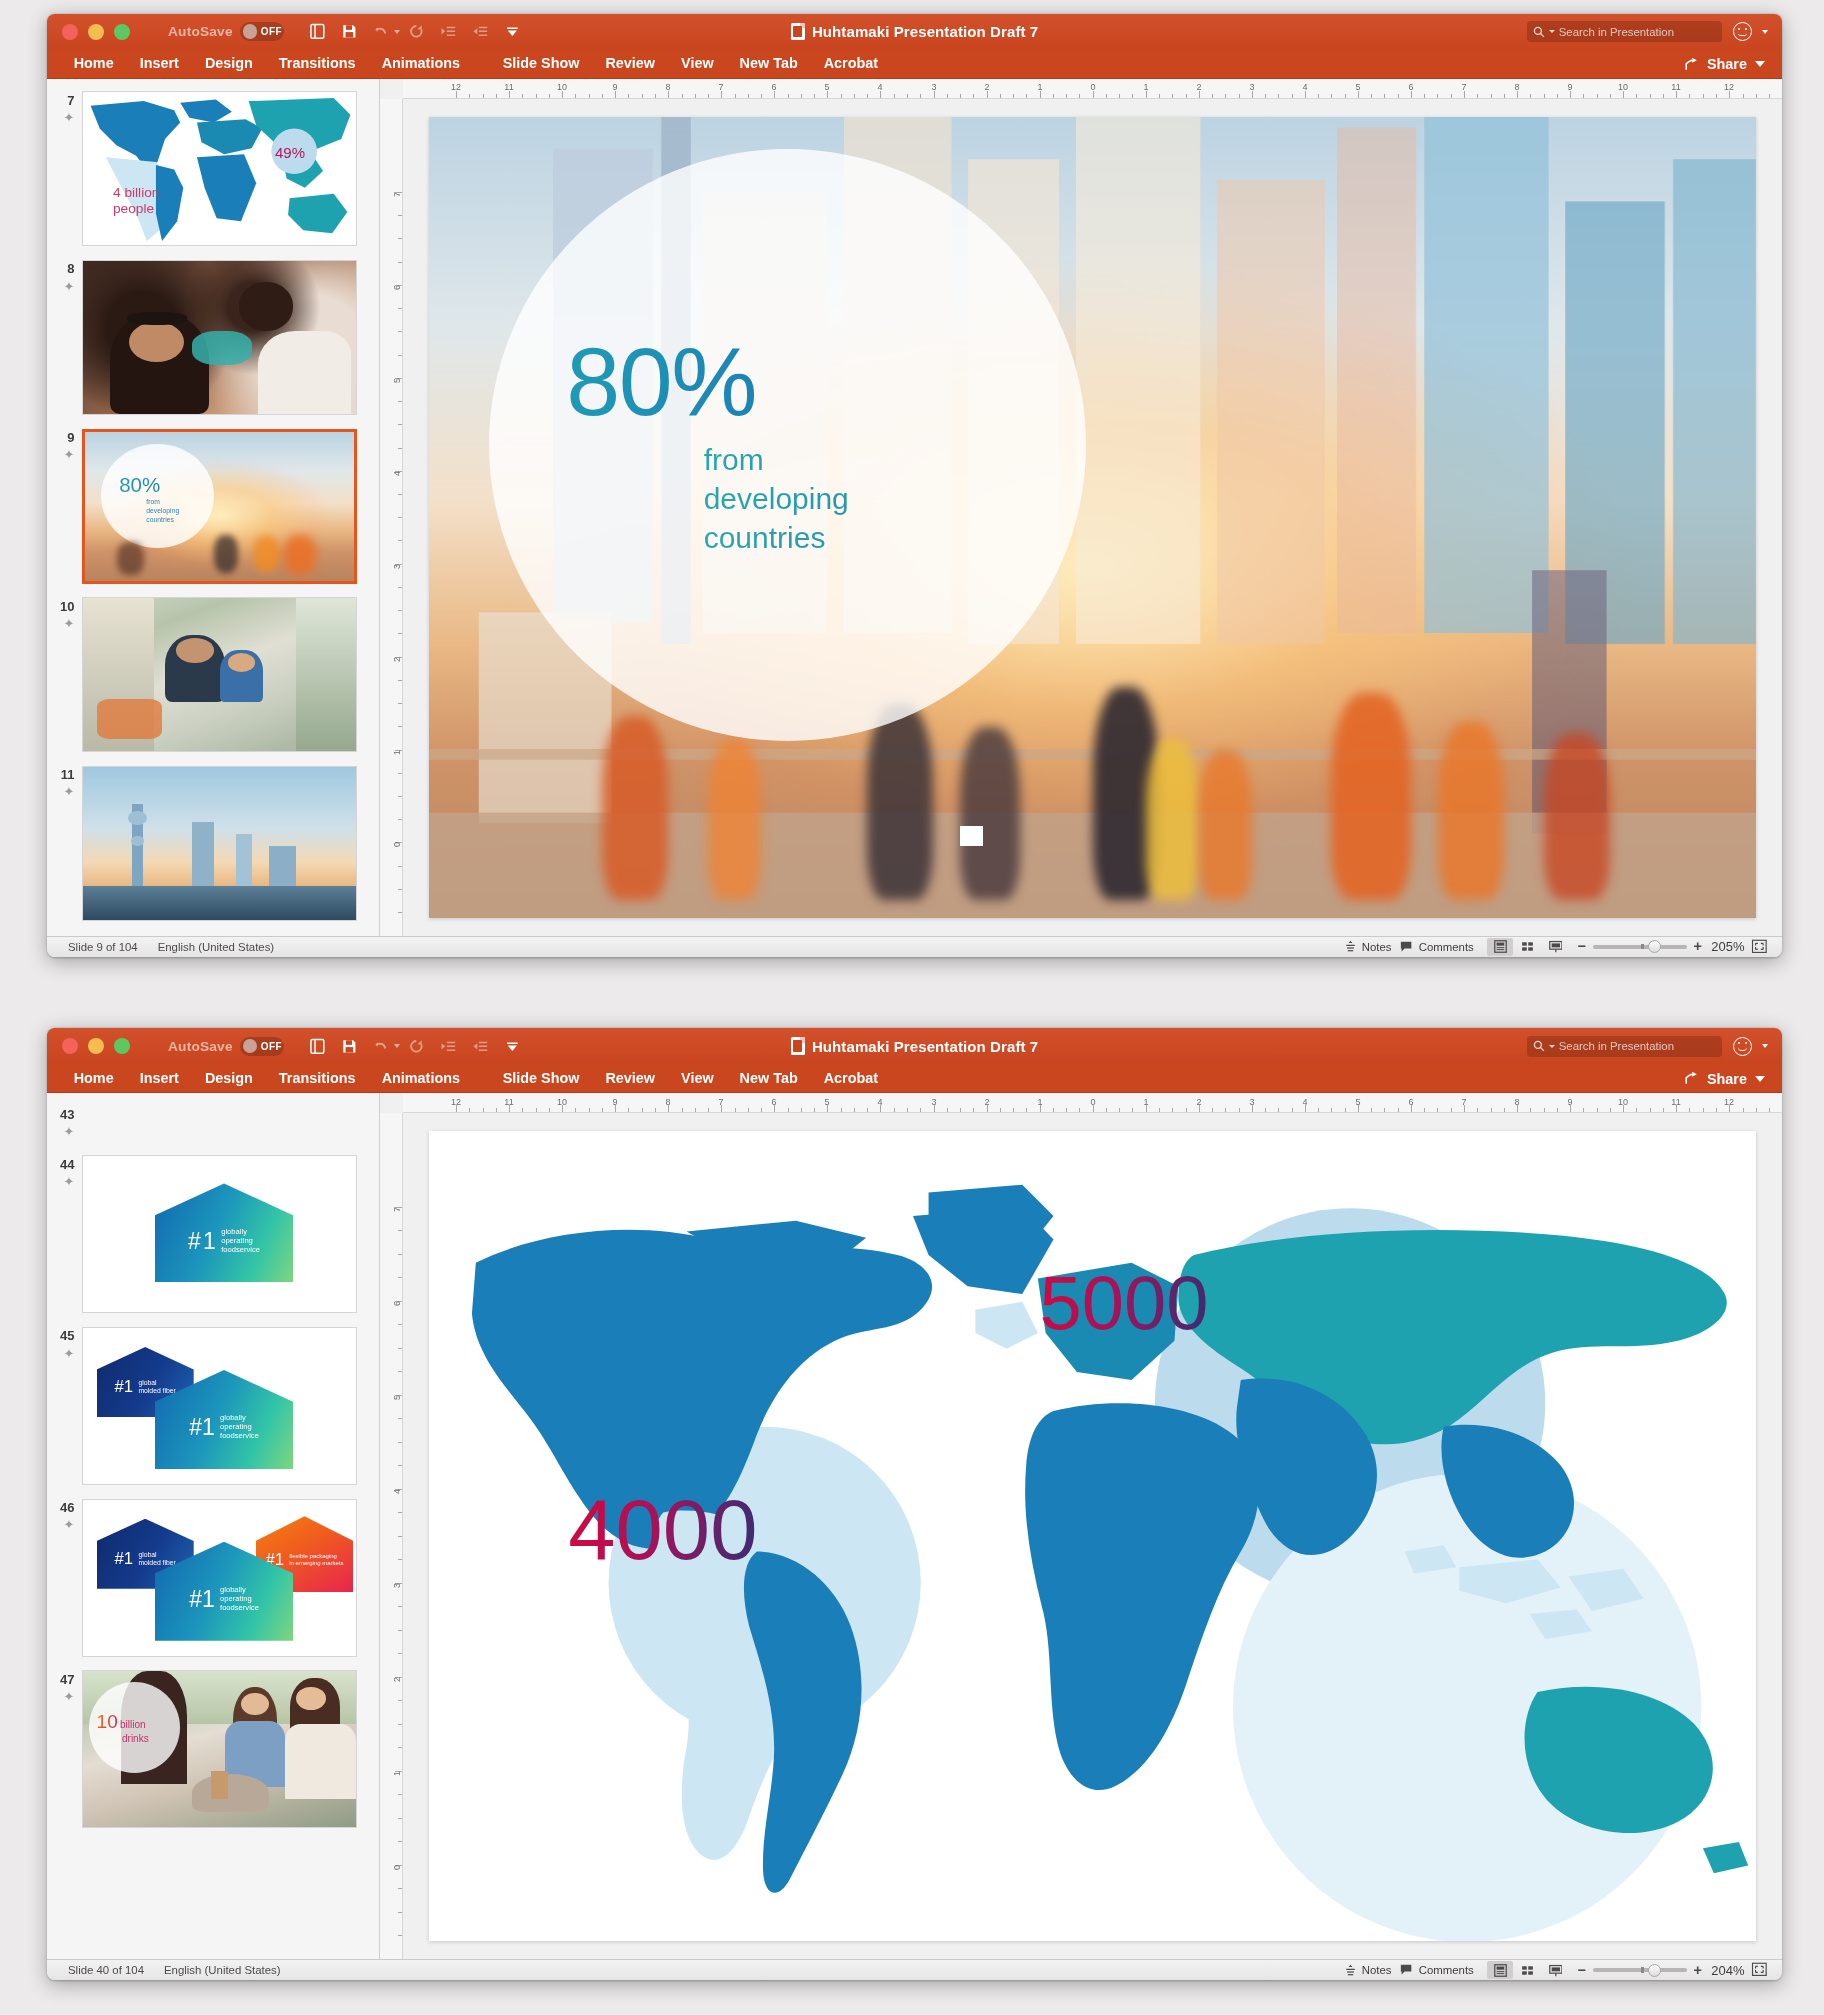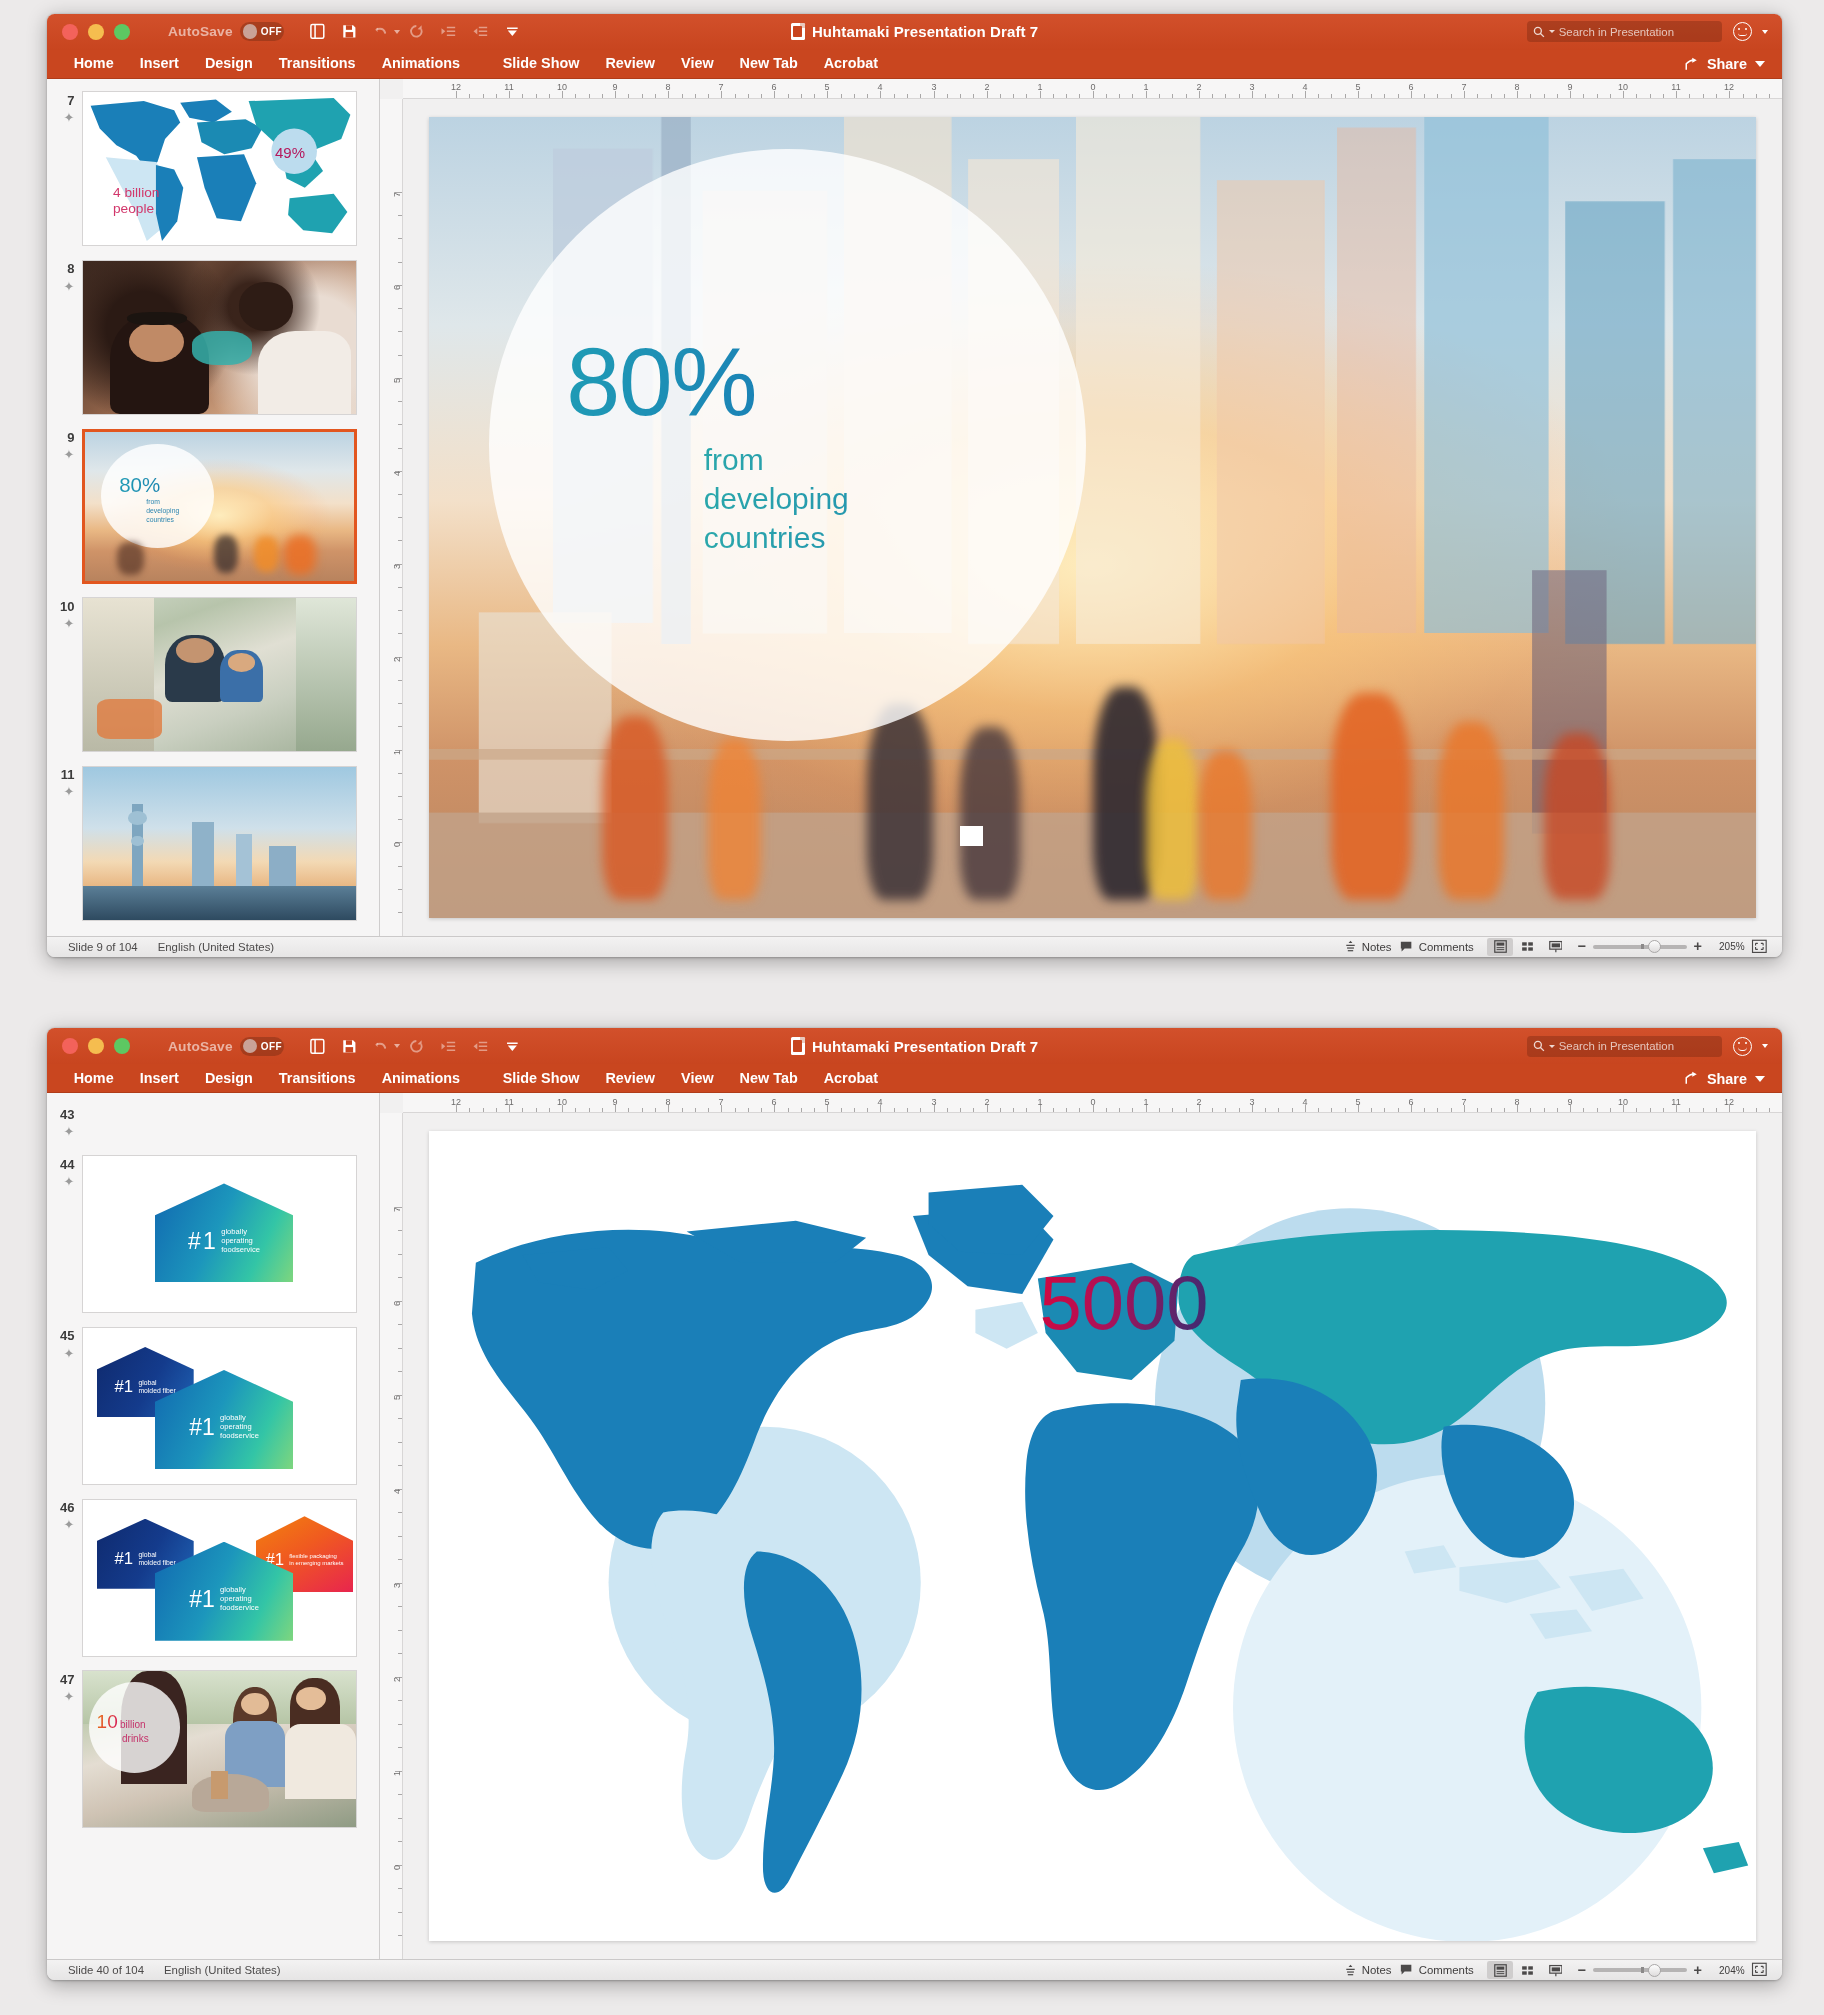--- a/index.html
+++ b/index.html
@@ -167,21 +167,21 @@
   .sb-btn { display: flex; align-items: center; gap: 4.6px; font-size: 11.4px; color: #3e3c3c; }
   .viewgrp { display: flex; align-items: center; gap: 1.5px; margin-left: 4.6px;}
   .vbtn { width: 26px; height: 18px; display:flex;align-items:center;justify-content:center; border-radius:2.3px;}
   .vbtn.active { background: #cfcdcd; }
   .zoomgrp { display: flex; align-items: center; gap: 6.8px; }
   .zsign { font-size: 14.4px; color: #4b4949; font-weight: 600; line-height: 1;}
   .ztrack { width: 94px; height: 3.8px; background: #b6b4b4; border-radius: 2.3px; position: relative; }
   .zdot { position:absolute; left: 52%; top: -0.8px; width: 2.3px; height: 5.3px; background: #8b8989; }
   .zknob { position: absolute; left: 59%; top: -4.6px; width: 13px; height: 13px; border-radius: 50%;
            background: linear-gradient(180deg,#fdfdfd,#dedcdc); border: 0.8px solid #a9a7a7; }
-  .zpct { font-size: 10px; color: #3e3c3c; min-width: 36px; text-align: right;}
+  .zpct { font-size: 13px; color: #3e3c3c; min-width: 36px; text-align: right;}
   .fitbtn { width: 20px; height: 18px; position: relative; }
 
   
   .city {
     position:absolute; inset:0;
     background:
       radial-gradient(ellipse 52% 48% at 50% 56%, rgba(255,238,190,0.95) 0%, rgba(255,200,120,0.55) 38%, rgba(255,160,80,0.10) 68%, rgba(0,0,0,0) 80%),
       linear-gradient(180deg,#bcd3e2 0%,#dfe7ea 26%,#f3e0c9 48%,#e9b884 66%,#cf9368 80%,#b8835e 100%);
   }
   .people { position:absolute; left:0; right:0; bottom:0; height: 36%; }
@@ -1223,20 +1223,21 @@
                 </g>
 
                 <path d="M1420 700 C1500 682 1580 700 1620 740 C1660 782 1650 840 1600 866
                          C1550 892 1480 882 1440 846 C1400 810 1392 742 1420 700 Z" fill="#1fa2b0"></path>
                 <path d="M1632 900 L1678 892 L1690 922 L1646 932 Z" fill="#1fa2b0"></path>
 
                 <path d="M640 60 L760 50 L800 90 L760 140 L680 136 L640 100 Z" fill="#1a7fb8"></path>
               </svg>
             </div>
 
+            <div class="mapnum" style="left:10.5%;top:44%;font-size:85px;">4000</div>
             <div class="mapnum" style="left:46%;top:16.5%;font-size:76px;">5000</div>
           </div>
         </div>
       </div>
     </div>
   </div>
 
   <div class="statusbar">
     <div class="sb-left">
       <span class="sb-text">Slide 40 of 104</span>

